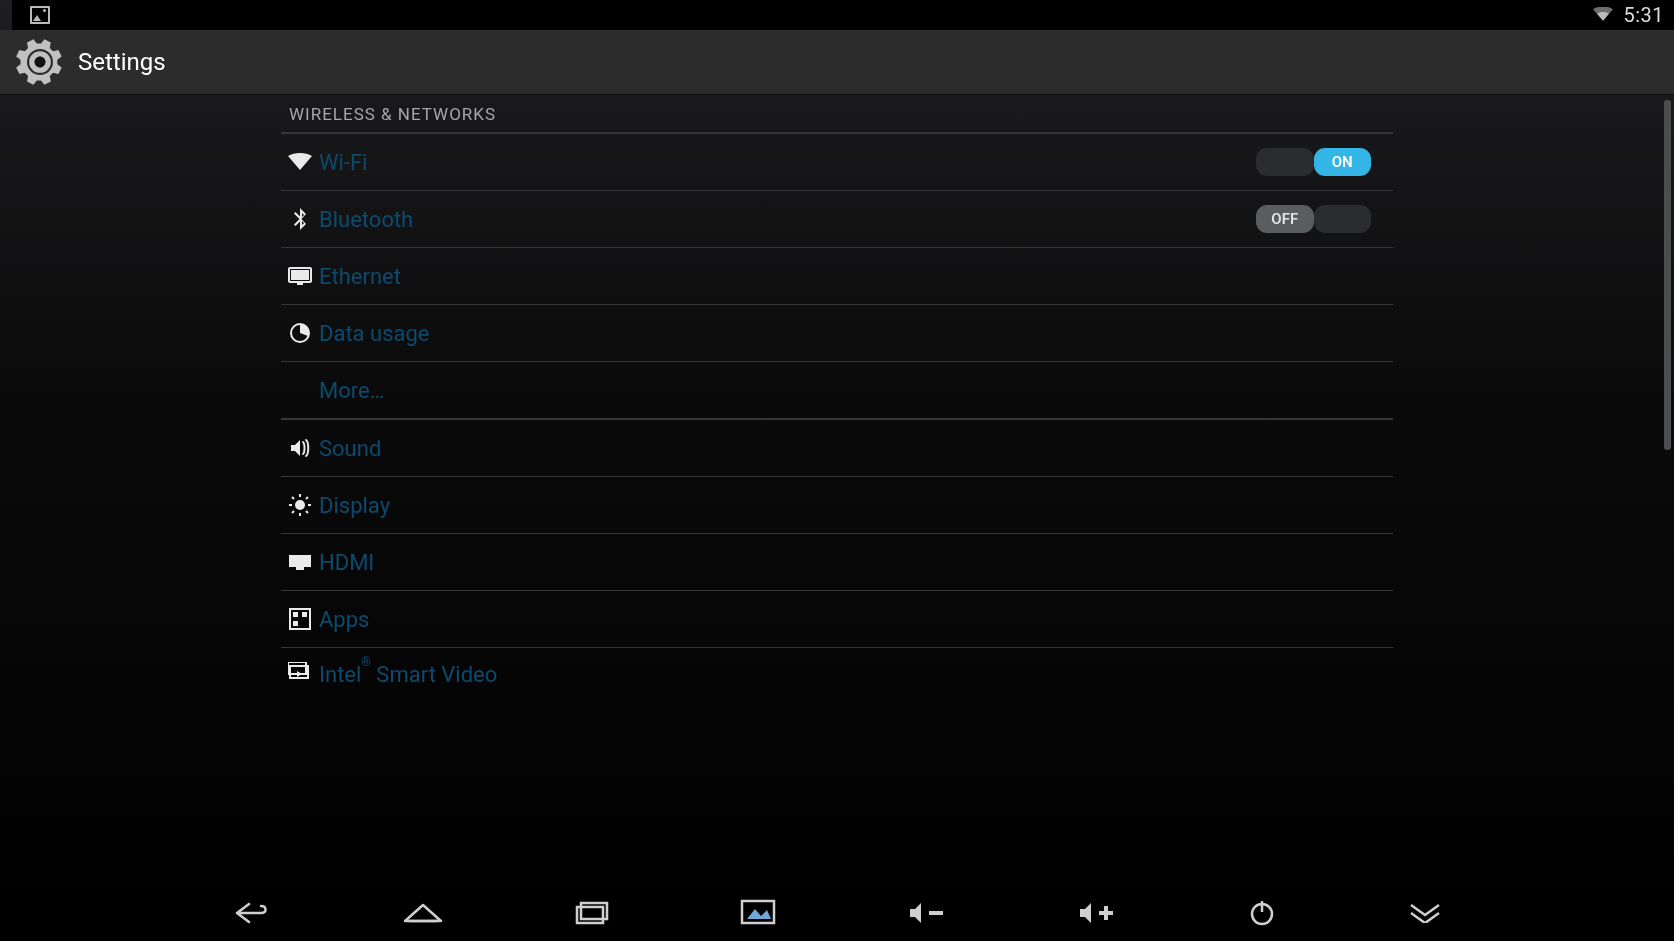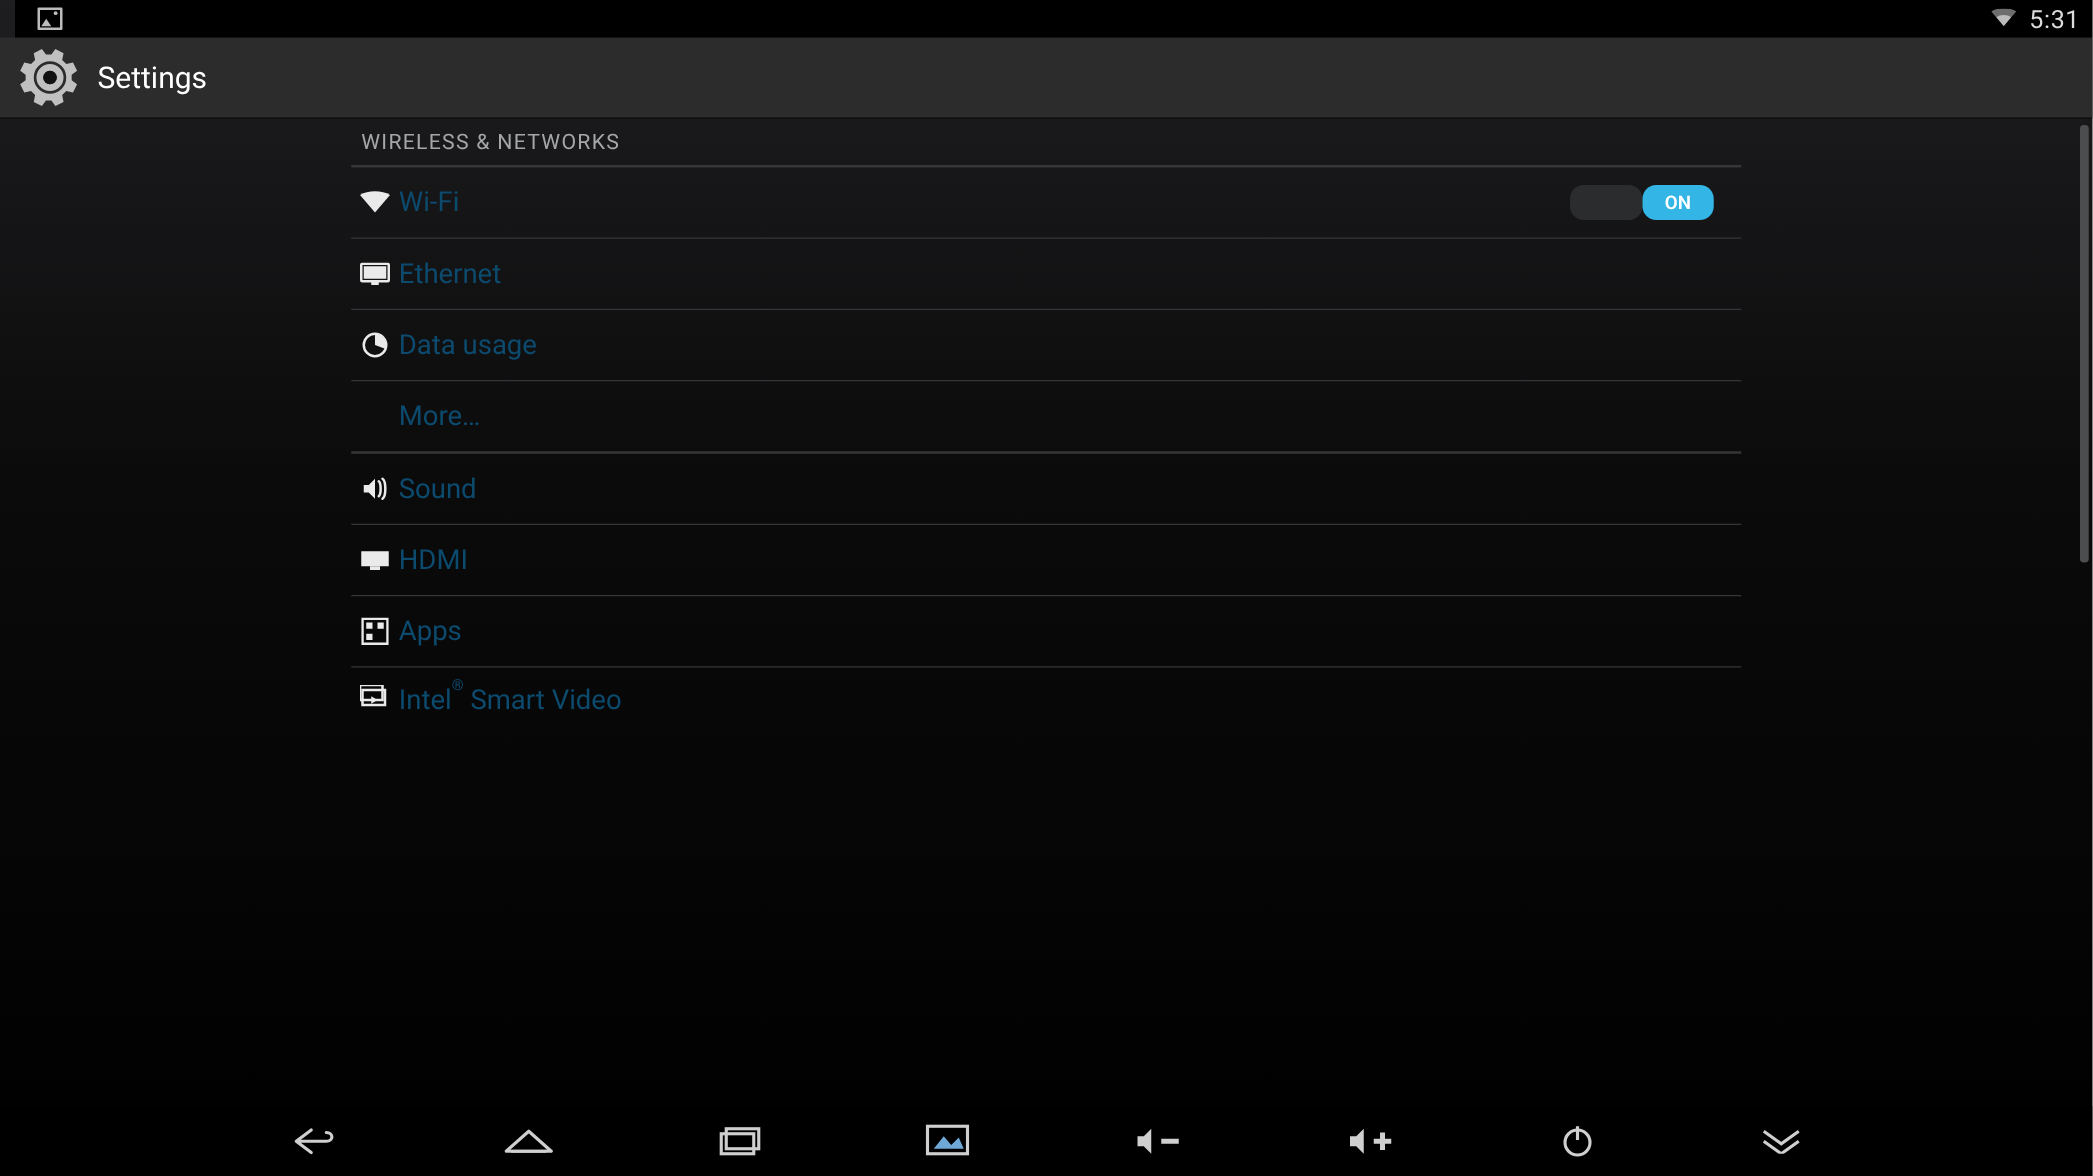--- a/index.html
+++ b/index.html
@@ -172,20 +172,35 @@
       </span>
         </div>
       <span class="label">Wi-Fi</span>
       <span class="spacer"></span>
       <div class="switch on">
         <div class="half a"></div>
         <div class="half b">ON</div>
       </div>
     </div>
 
+    <div class="row">
+      <div class="icon-slot">
+          <span>
+        <svg width="16" height="22" viewBox="0 0 14 22">
+              <path d="M7 0v8.5L2.5 4 1 5.5 6.5 11 1 16.5 2.5 18 7 13.5V22l6-6-4.5-5L13 6 7 0zm2 5l2 2-2 2V5zm0 8l2 2-2 2v-4z" fill="#eaeaea"></path>
+            </svg>
+      </span>
+        </div>
+      <span class="label">Bluetooth</span>
+      <span class="spacer"></span>
+      <div class="switch off">
+        <div class="half a">OFF</div>
+        <div class="half b"></div>
+      </div>
+    </div>
 
     <div class="row">
       <div class="icon-slot">
           <span>
         <svg width="24" height="18" viewBox="0 0 24 18">
               <rect x="1" y="1" width="22" height="14" rx="1" fill="none" stroke="#eaeaea" stroke-width="2"></rect>
               <rect x="3" y="3" width="18" height="10" fill="#eaeaea"></rect>
               <rect x="9" y="15" width="6" height="3" fill="#eaeaea"></rect>
             </svg>
       </span>
@@ -217,20 +232,40 @@
           <span>
         <svg width="22" height="20" viewBox="0 0 22 20">
               <path d="M2 7h4l5-5v16l-5-5H2z" fill="#eaeaea"></path>
               <path d="M14 4c2 1.5 2 10.5 0 12M17 2c3 2 3 14 0 16" stroke="#eaeaea" stroke-width="2" fill="none" stroke-linecap="round"></path>
             </svg>
       </span>
         </div>
       <span class="label">Sound</span>
     </div>
 
+    <div class="row">
+      <div class="icon-slot">
+          <span>
+        <svg width="22" height="22" viewBox="0 0 22 22">
+              <circle cx="11" cy="11" r="5" fill="#eaeaea"></circle>
+              <g stroke="#eaeaea" stroke-width="2">
+                <line x1="11" y1="0" x2="11" y2="3"></line>
+                <line x1="11" y1="19" x2="11" y2="22"></line>
+                <line x1="0" y1="11" x2="3" y2="11"></line>
+                <line x1="19" y1="11" x2="22" y2="11"></line>
+                <line x1="3" y1="3" x2="5" y2="5"></line>
+                <line x1="17" y1="17" x2="19" y2="19"></line>
+                <line x1="17" y1="5" x2="19" y2="3"></line>
+                <line x1="3" y1="19" x2="5" y2="17"></line>
+              </g>
+            </svg>
+      </span>
+        </div>
+      <span class="label">Display</span>
+    </div>
 
     <div class="row">
       <div class="icon-slot">
           <span>
         <svg width="24" height="16" viewBox="0 0 24 16">
               <rect x="1" y="1" width="22" height="12" fill="#eaeaea"></rect>
               <rect x="8" y="13" width="8" height="3" fill="#eaeaea"></rect>
             </svg>
       </span>
         </div>

